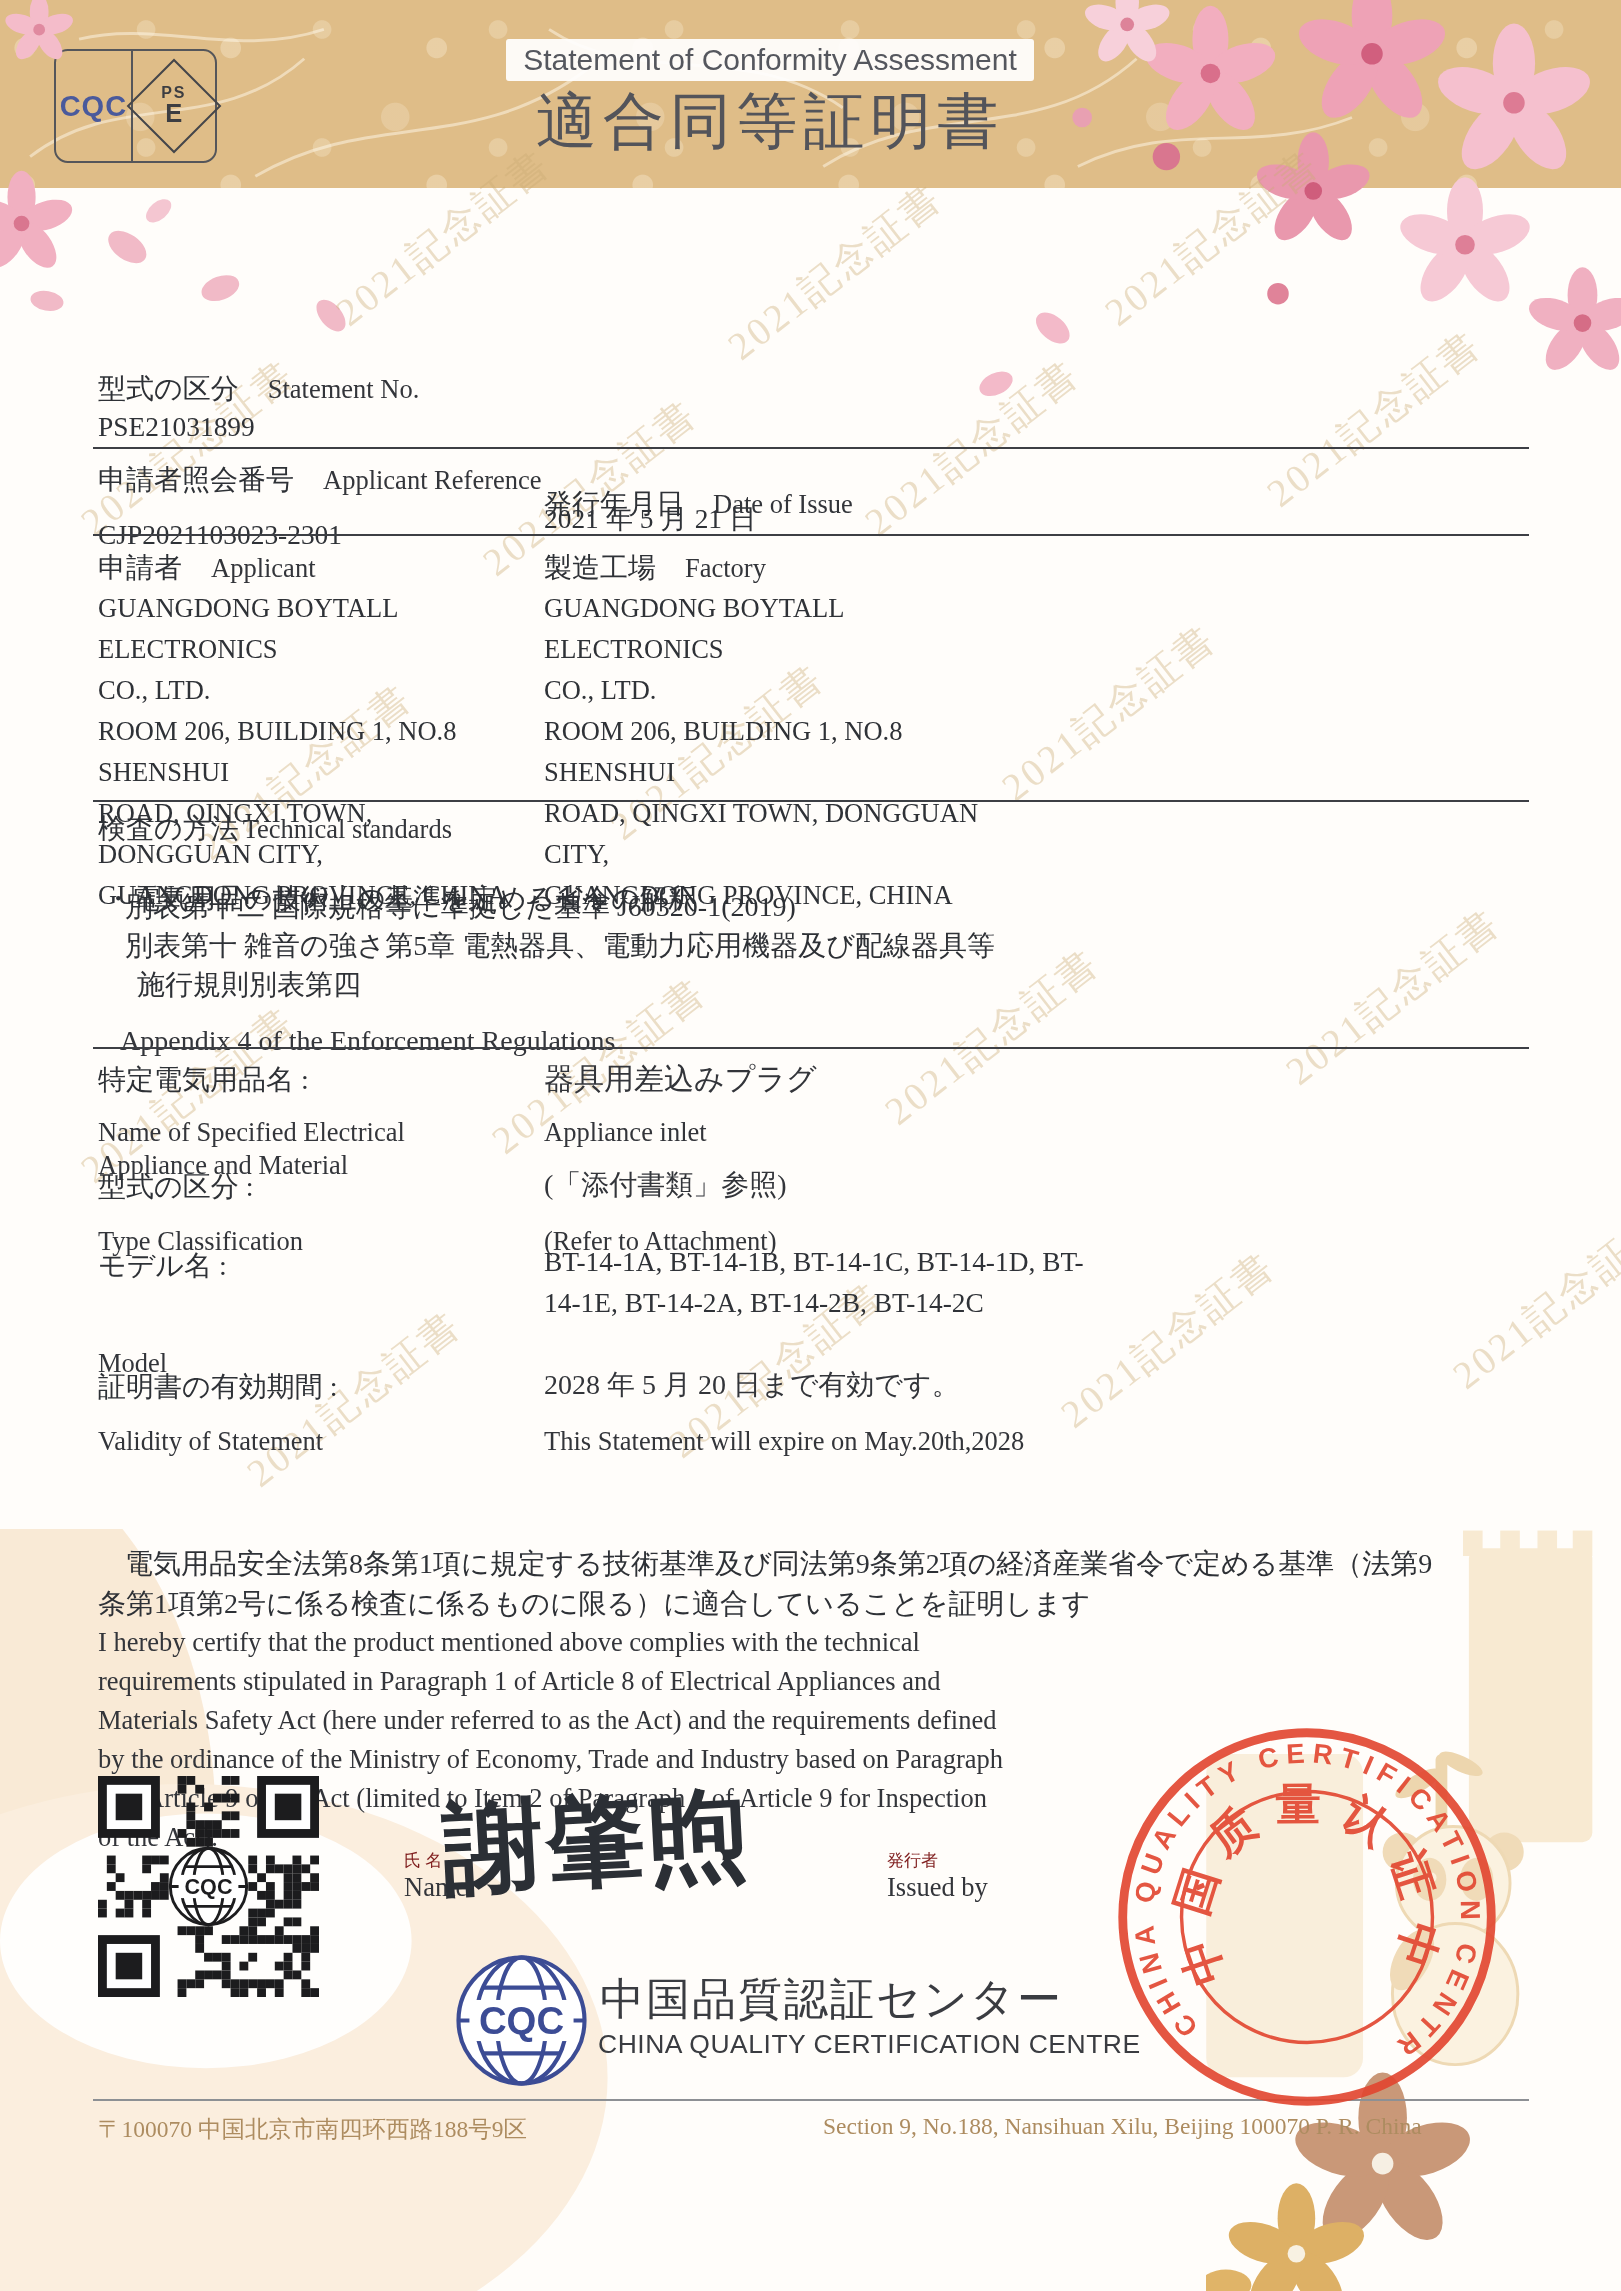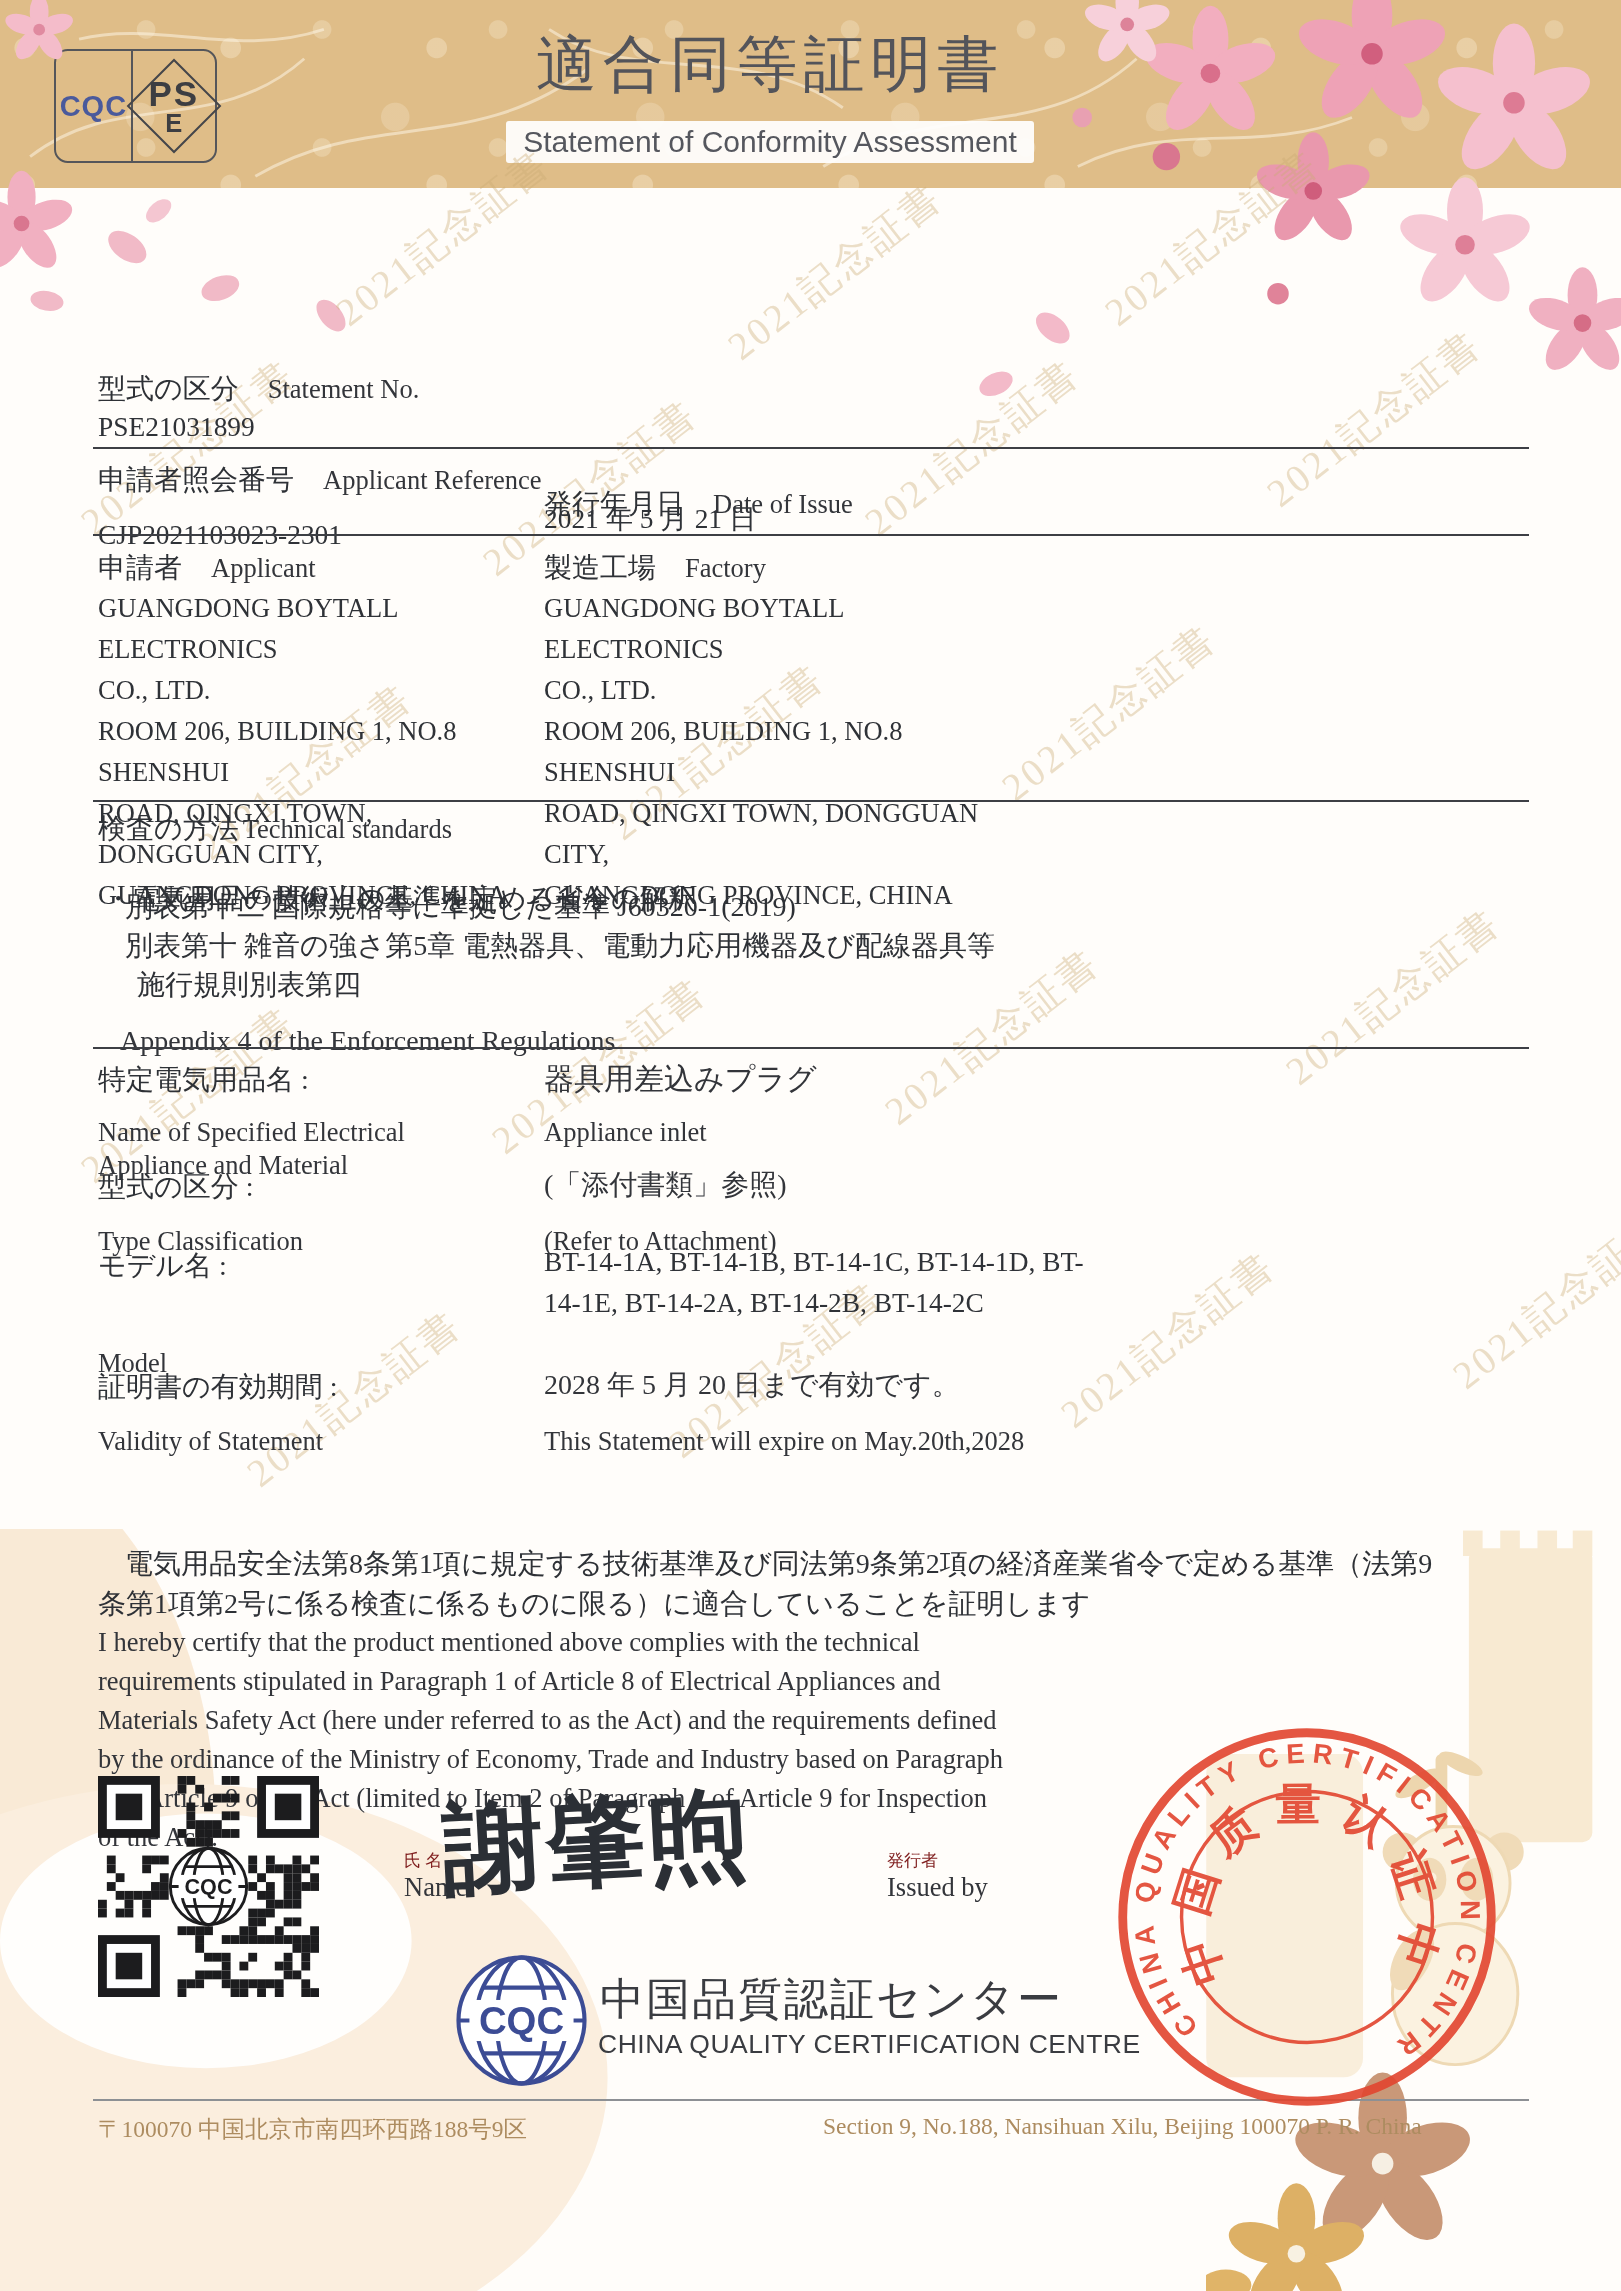--- a/index.html
+++ b/index.html
@@ -12,21 +12,21 @@
                      radial-gradient(circle at 55% 70%, rgba(255,248,231,.22) 0 13.7px, transparent 14.7px),
                      radial-gradient(circle at 83% 25%, rgba(255,248,231,.25) 0 8.8px, transparent 9.8px);
     background-size:206px 137px,255px 167px,176px 118px;}
   #logo-box{position:absolute;left:54px;top:49px;width:159px;height:110px;border:2.9px solid #55565a;border-radius:13.7px;display:flex;}
   #logo-box .cell-l{width:47%;border-right:2px solid #55565a;display:flex;align-items:center;justify-content:center;}
   #logo-box .cqc-txt{font-family:"Liberation Sans",sans-serif;font-weight:bold;font-size:29px;color:#4a5a9c;letter-spacing:1px;}
   #logo-box .cell-r{flex:1;position:relative;}
   .pse-diamond{position:absolute;left:50%;top:50%;width:63px;height:63px;transform:translate(-50%,-50%) rotate(45deg);border:2.9px solid #45464a;}
   .pse-letters{position:absolute;left:0;top:0;width:100%;height:100%;display:flex;flex-direction:column;align-items:center;justify-content:center;
     font-family:"Liberation Sans",sans-serif;font-weight:bold;color:#3d3e42;line-height:1;}
-  .pse-letters .l1{font-size:35px;letter-spacing:2px;}
+  .pse-letters .l1{font-size:16px;letter-spacing:2px;}
   .pse-letters .l2{font-size:25.5px;}
   #title-wrap{position:absolute;left:412px;top:23.5px;width:716px;text-align:center;}
   #title-ja{font-size:61px;letter-spacing:5.9px;color:#53545a;font-weight:400;}
   #title-en-band{margin:15.7px auto 0;display:inline-block;background:rgba(255,255,255,.92);padding:3.9px 17.6px;border-radius:2.9px;}
   #title-en{font-family:"Liberation Sans",sans-serif;font-size:30px;color:#55575e;letter-spacing:0px;}
   
   .jl{font-size:28px;color:#2e3136;}
   .el{font-size:26.5px;color:#33353a;margin-top:17px;}
   .gap{display:inline-block;width:29px;}
   .val{font-size:27.4px;color:#2f3237;}
@@ -127,22 +127,22 @@
         </div>
       <div class="cell-r">
         <div class="pse-diamond"></div>
         <div class="pse-letters">
           <span class="l1">PS</span>
           <span class="l2">E</span>
         </div>
       </div>
     </div>
     <div id="title-wrap">
+      <div id="title-en-band"><span id="title-en">Statement of Conformity Assessment</span></div>
       <div id="title-ja">適合同等証明書</div>
-      <div id="title-en-band"><span id="title-en">Statement of Conformity Assessment</span></div>
     </div>
   </div>
 
   <svg class="deco" style="left:935px;top:0;z-index:1;" width="686" height="421" viewBox="0 0 700 430">
     <use href="#f5" transform="translate(281,75) scale(1.15)" fill="#f2aebf"></use>
       <circle cx="281" cy="75" r="10" fill="#d96f8b"></circle>
     <use href="#f5" transform="translate(446,55) scale(1.3)" fill="#eea2b6"></use>
       <circle cx="446" cy="55" r="11" fill="#d15f7e"></circle>
     <use href="#f5" transform="translate(591,105) scale(1.35)" fill="#f5c0ce"></use>
       <circle cx="591" cy="105" r="11" fill="#dd7b94"></circle>

